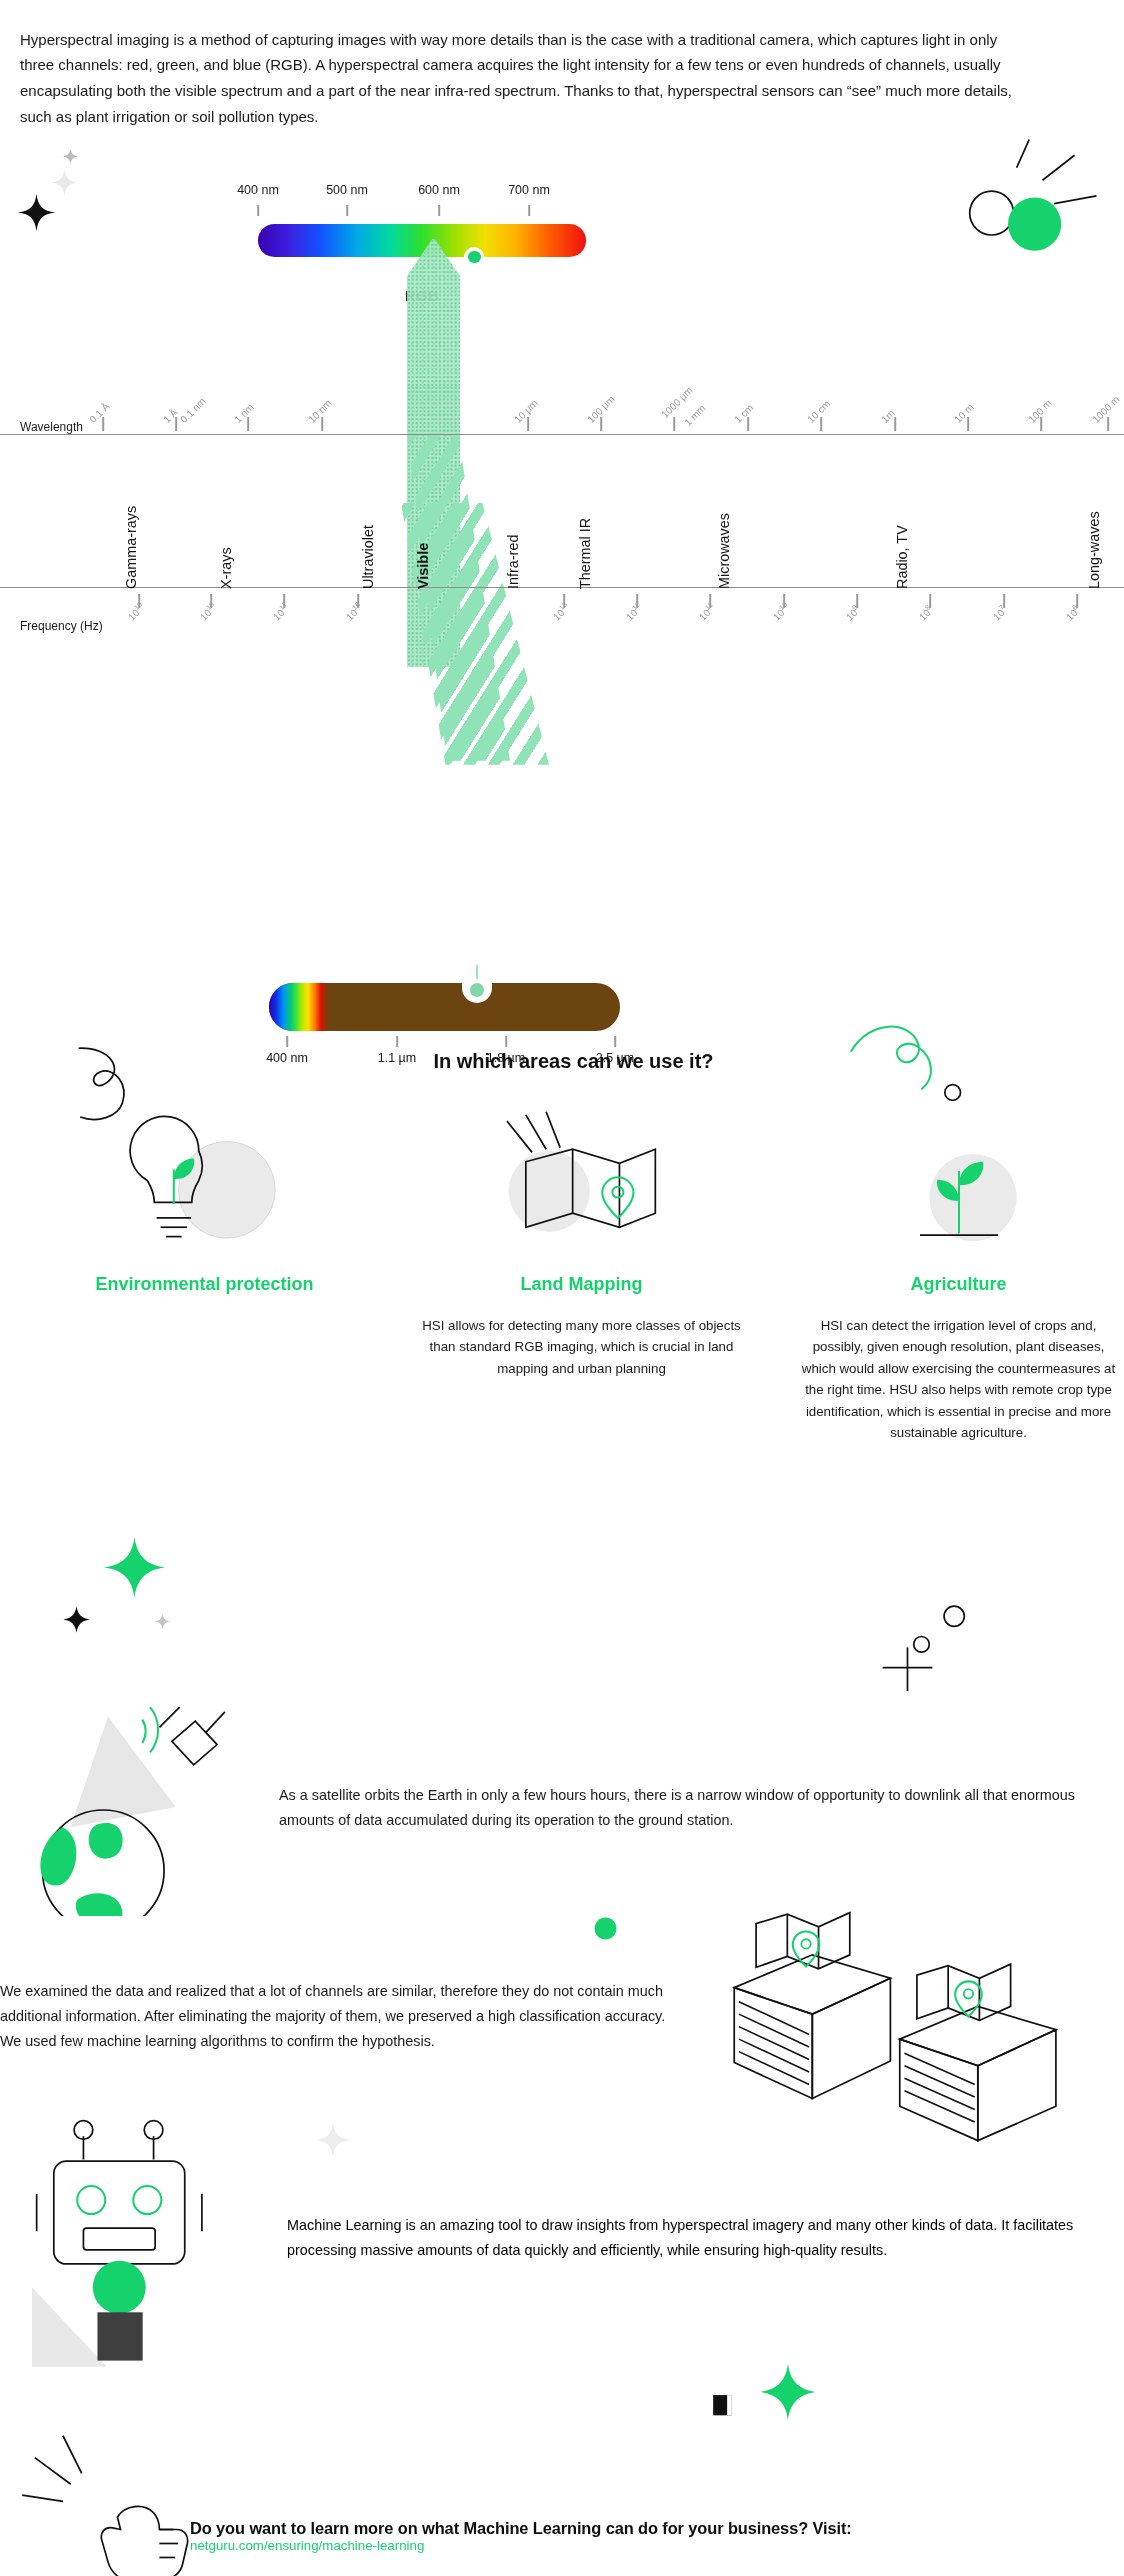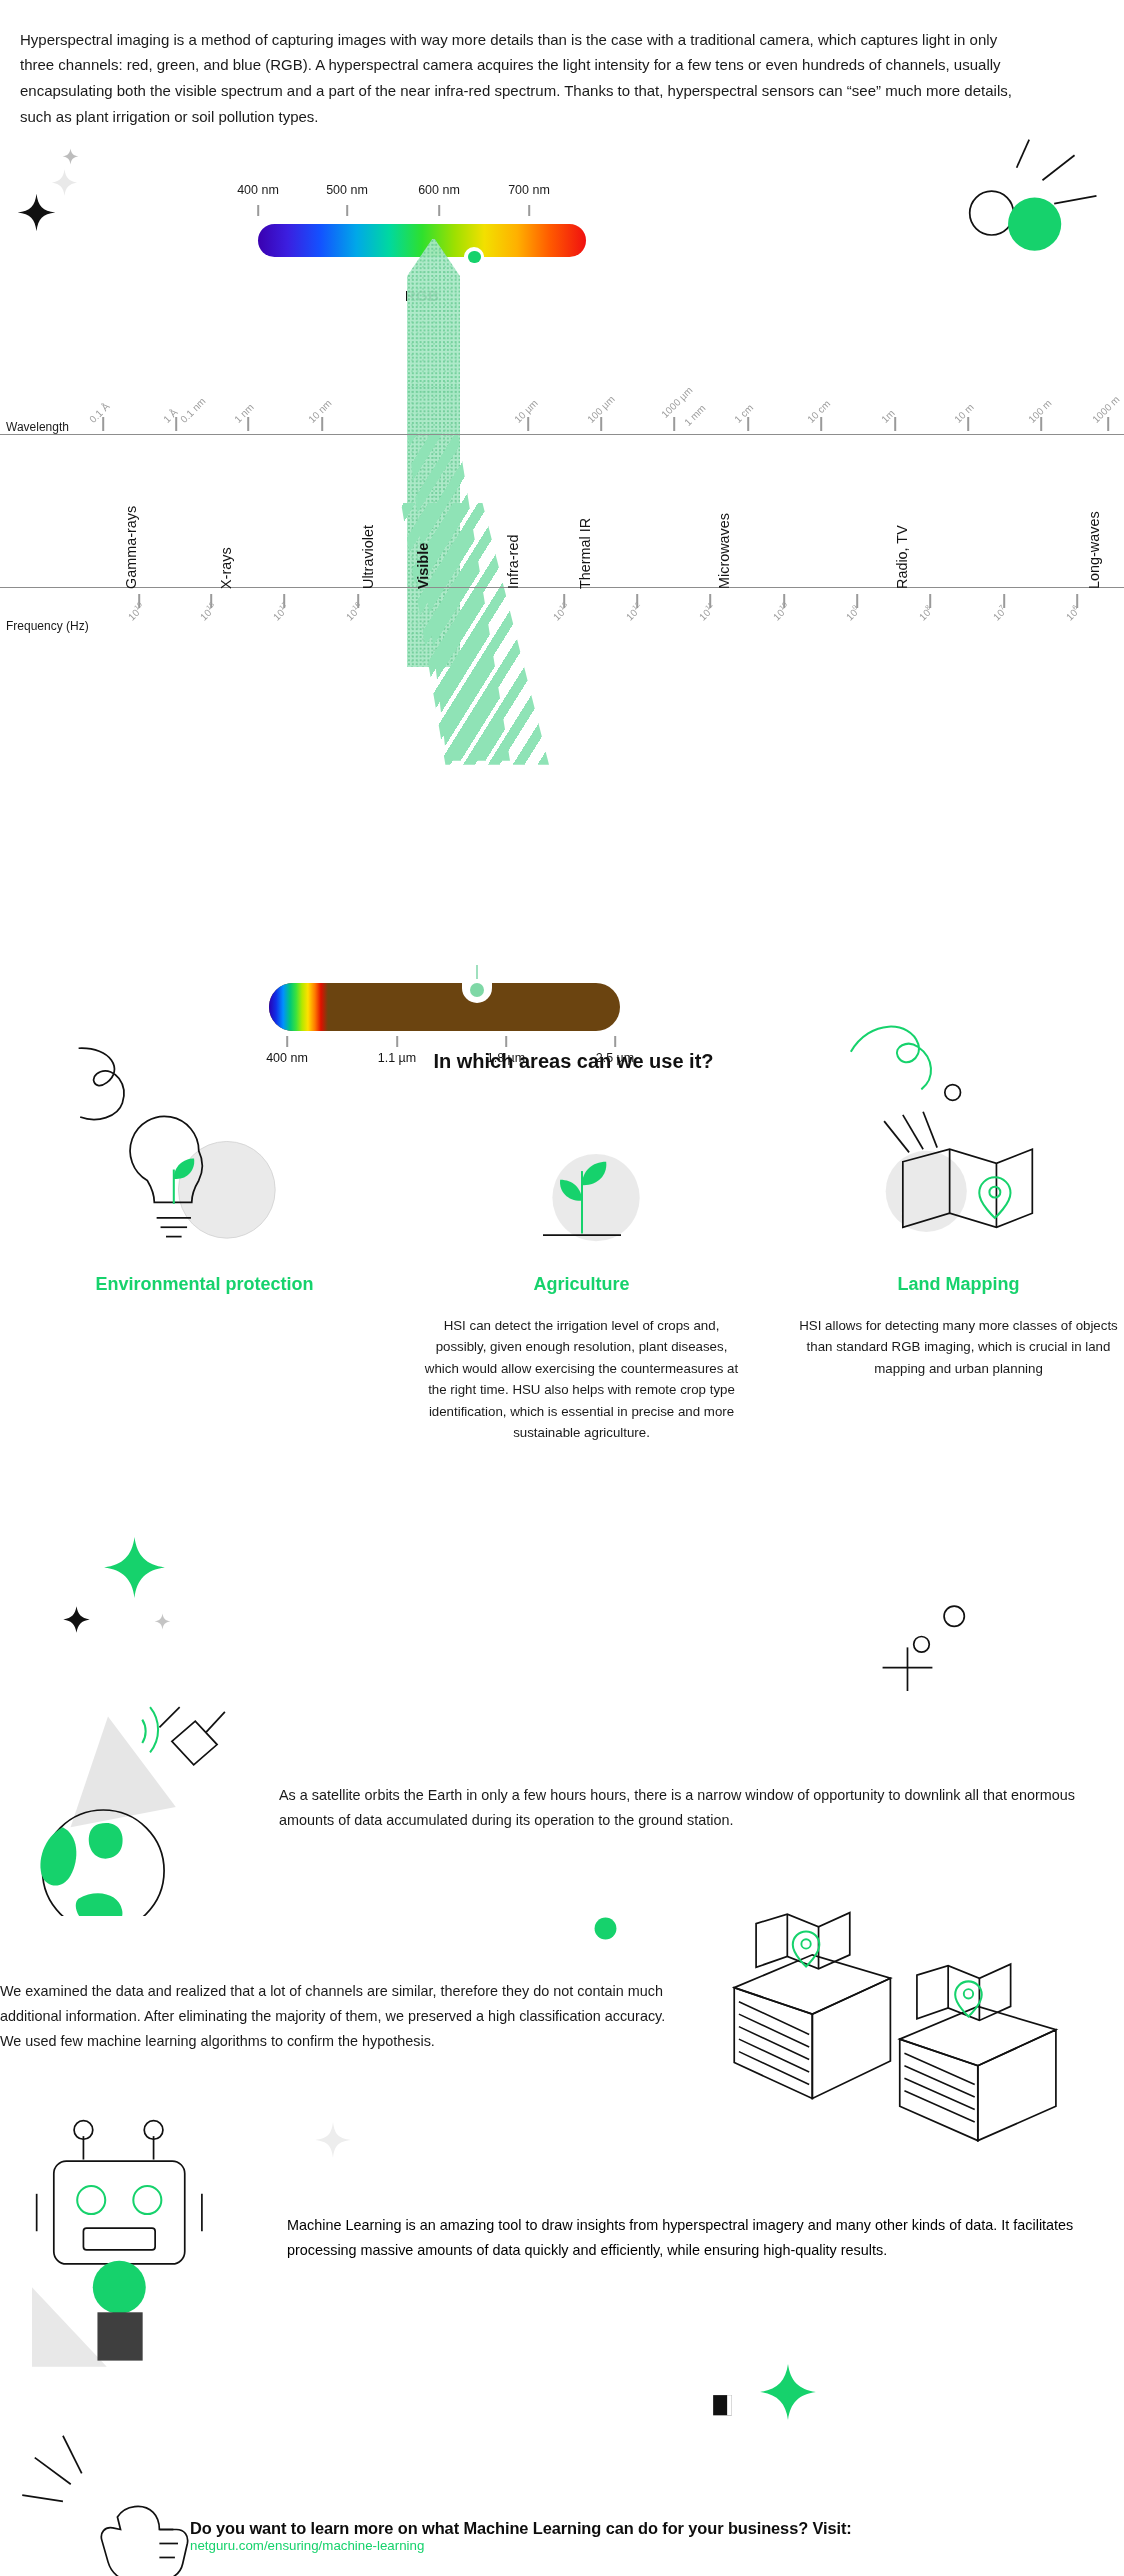--- a/index.html
+++ b/index.html
@@ -86,21 +86,21 @@
     opacity: 0.75;
   }
 
   
   .emchart { position: absolute; left: 0; top: 234px; width: 1124px; height: 281px; }
   .hline { position: absolute; left: 0; width: 1124px; height: 1.6px; background: #8d8d8d; }
   .hline.top { top: 48px; }
   .hline.bottom { top: 201px; }
 
   .axisCaption {
-    position: absolute; left: 6px; font-size: 12px; color: #1a1a1a; white-space: nowrap;
+    position: absolute; left: 20px; font-size: 12px; color: #1a1a1a; white-space: nowrap;
   }
   .axisCaption.wl { top: 34px; }
   .axisCaption.fq { top: 209px; margin-top: 24px; }
 
   .wlTick {
     position: absolute; top: 31px; width: 1.6px; height: 14px; background: #9a9a9a;
     transform: translateX(-50%);
   }
   .wlLabel {
     position: absolute; top: 3.1px; font-size: 10px; color: #9c9c9c;
@@ -400,48 +400,48 @@
           <path class="shapeGreen" d="M110 96 c0-16 12-26 26-26 c2 16-10 28-26 26Z"></path>
           <path class="shapeGreen" d="M110 112 c0-14-10-24-24-24 c-2 14 9 25 24 24Z" opacity="0.0"></path>
         </svg>
       </div>
       <div class="cardTitle">Environmental protection</div>
     </div>
 
     <div class="card">
       <div class="cardIcon">
         <svg width="234" height="156" viewBox="0 0 300 200">
-          <circle cx="168" cy="120" r="56" fill="#d8d8d8" opacity="0.55"></circle>
-          <path class="strokeBlack" d="M100 168 h100"></path>
-          <path class="strokeGreen" d="M150 166 V86"></path>
-          <path class="shapeGreen" d="M150 104 c0-18 13-30 31-30 c2 18-12 31-31 30Z"></path>
-          <path class="shapeGreen" d="M150 124 c0-16-12-27-28-27 c-2 16 11 28 28 27Z"></path>
-        </svg>
-      </div>
-      <div class="cardTitle">Agriculture</div>
-      <div class="cardBody">HSI can detect the irrigation level of crops and, possibly, given enough resolution, plant diseases, which would allow exercising the countermeasures at the right time. HSU also helps with remote crop type identification, which is essential in precise and more sustainable agriculture.</div>
-    </div>
-
-    <div class="card">
-      <div class="cardIcon">
-        <svg width="234" height="156" viewBox="0 0 300 200">
           <circle cx="108" cy="112" r="52" fill="#d8d8d8" opacity="0.55"></circle>
           <path class="strokeBlack" d="M54 22 L86 62"></path>
           <path class="strokeBlack" d="M78 14 L104 58"></path>
           <path class="strokeBlack" d="M104 10 L122 56"></path>
           <path class="strokeBlack" d="M78 74 L138 58 L198 76 L244 58 V140 L198 158 L138 140 L78 158 Z"></path>
           <path class="strokeBlack" d="M138 58 V140"></path>
           <path class="strokeBlack" d="M198 76 V158"></path>
           <path class="strokeGreen" d="M196 94 a20 20 0 0 0 -20 20 c0 14 20 32 20 32 s20-18 20-32 a20 20 0 0 0 -20-20Z"></path>
           <circle cx="196" cy="113" r="7" fill="none" stroke="#16d26c" stroke-width="2.6"></circle>
         </svg>
       </div>
       <div class="cardTitle">Land Mapping</div>
       <div class="cardBody">HSI allows for detecting many more classes of objects than standard RGB imaging, which is crucial in land mapping and urban planning</div>
     </div>
+
+    <div class="card">
+      <div class="cardIcon">
+        <svg width="234" height="156" viewBox="0 0 300 200">
+          <circle cx="168" cy="120" r="56" fill="#d8d8d8" opacity="0.55"></circle>
+          <path class="strokeBlack" d="M100 168 h100"></path>
+          <path class="strokeGreen" d="M150 166 V86"></path>
+          <path class="shapeGreen" d="M150 104 c0-18 13-30 31-30 c2 18-12 31-31 30Z"></path>
+          <path class="shapeGreen" d="M150 124 c0-16-12-27-28-27 c-2 16 11 28 28 27Z"></path>
+        </svg>
+      </div>
+      <div class="cardTitle">Agriculture</div>
+      <div class="cardBody">HSI can detect the irrigation level of crops and, possibly, given enough resolution, plant diseases, which would allow exercising the countermeasures at the right time. HSU also helps with remote crop type identification, which is essential in precise and more sustainable agriculture.</div>
+    </div>
   </div>
 
   <svg class="deco" style="left:101px;top:1507px" width="67" height="67" viewBox="0 0 86 86">
     <path class="shapeGreen" d="M43 4 C46 28 58 40 82 43 C58 46 46 58 43 82 C40 58 28 46 4 43 C28 40 40 28 43 4 Z"></path>
   </svg>
   <svg class="deco" style="left:61px;top:1577px" width="31" height="31" viewBox="0 0 40 40">
     <path style="fill:#111" d="M20 3 C22 14 26 18 37 20 C26 22 22 26 20 37 C18 26 14 22 3 20 C14 18 18 14 20 3 Z"></path>
   </svg>
   <svg class="deco" style="left:153px;top:1585px" width="19" height="19" viewBox="0 0 24 24">
     <path style="fill:#c4c4c4" d="M12 2 C13 8.5 15.5 11 22 12 C15.5 13 13 15.5 12 22 C11 15.5 8.5 13 2 12 C8.5 11 11 8.5 12 2 Z"></path>

